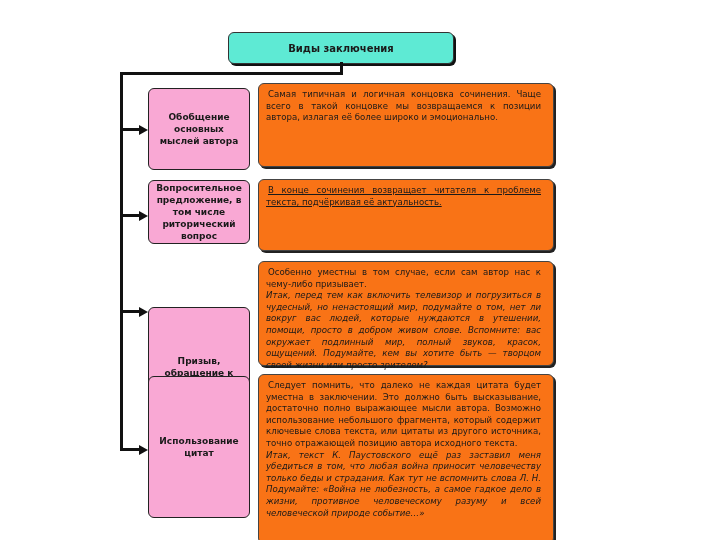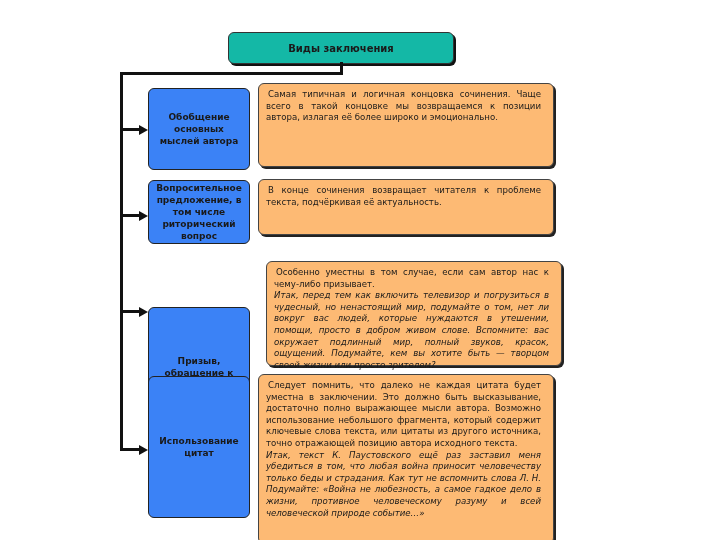--- a/index.html
+++ b/index.html
@@ -2,40 +2,40 @@
 <html><head>
   <meta charset="utf-8">
   <style>
     html, body { margin: 0; padding: 0; }
     body {
       width: 720px; height: 540px; background: #ffffff; position: relative; overflow: hidden;
       font-family: "DejaVu Sans", sans-serif; color: #1a1a1a;
     }
     .title-box {
       position: absolute; left: 228px; top: 32px; width: 224px; height: 30px;
-      border: 1px solid #333; border-radius: 6px; background: #14b8a6;
+      border: 1px solid #333; border-radius: 6px; background: #5eead4;
       box-shadow: 2px 2px 0 #111;
       display: flex; align-items: center; justify-content: center;
       font-weight: bold; font-size: 10px;
     }
     .line { position: absolute; background: #111; }
     .arrowhead {
       position: absolute; width: 0; height: 0;
       border-top: 5px solid transparent; border-bottom: 5px solid transparent;
       border-left: 9px solid #111;
     }
     .label-box {
       position: absolute; left: 148px; width: 102px;
-      border: 1.5px solid #222; border-radius: 6px; background: #3b82f6;
+      border: 1.5px solid #222; border-radius: 6px; background: #f9a8d4;
       display: flex; align-items: center; justify-content: center; text-align: center;
       font-weight: bold; font-size: 9px; line-height: 12px; padding: 0 4px; box-sizing: border-box;
     }
     .text-box {
       position: absolute; left: 258px; width: 296px;
-      border: 1px solid #444; border-radius: 6px; background: #fdba74;
+      border: 1px solid #444; border-radius: 6px; background: #f97316;
       box-shadow: 2px 2px 0 #222;
       font-size: 8.6px; line-height: 11.6px; padding: 5px 12px 4px 7px; box-sizing: border-box;
       text-align: justify;
     }
     .text-box .plain { display: block; text-indent: 2px; }
     .text-box .example { display: block; font-style: italic; }
   </style>
 </head>
 <body>
 
@@ -60,28 +60,28 @@
 <div class="label-box" style="top:88px; height:82px;">
   <span>Обобщение основных мыслей автора</span>
 </div>
 <div class="text-box" style="top:83px; height:84px;">
   <span class="plain">Самая типичная и логичная концовка сочинения. Чаще всего в такой концовке мы возвращаемся к позиции автора, излагая её более широко и эмоционально.</span>
 </div>
 
 <div class="label-box" style="top:180px; height:64px;">
   <span>Вопросительное предложение, в том числе риторический вопрос</span>
 </div>
-<div class="text-box" style="top:179px; height:56px;">
+<div class="text-box" style="top:179px; height:72px;text-decoration:underline;">
   <span class="plain">В конце сочинения возвращает читателя к проблеме текста, подчёркивая её актуальность.</span>
 </div>
 
 <div class="label-box" style="top:279px; height:132px;margin-top:28px;">
   <span>Призыв, обращение к читателю</span>
 </div>
-<div class="text-box" style="top:261px; height:105px;margin-left:8px;">
+<div class="text-box" style="top:261px; height:105px;">
   <span class="plain">Особенно уместны в том случае, если сам автор нас к чему-либо призывает.</span>
   <span class="example">Итак, перед тем как включить телевизор и погрузиться в чудесный, но ненастоящий мир, подумайте о том, нет ли вокруг вас людей, которые нуждаются в утешении, помощи, просто в добром живом слове. Вспомните: вас окружает подлинный мир, полный звуков, красок, ощущений. Подумайте, кем вы хотите быть — творцом своей жизни или просто зрителем?</span>
 </div>
 
 <div class="label-box" style="top:376px; height:142px;text-align:center;">
   <span>Использование цитат</span>
 </div>
 <div class="text-box" style="top:374px; height:170px;">
   <span class="plain">Следует помнить, что далеко не каждая цитата будет уместна в заключении. Это должно быть высказывание, достаточно полно выражающее мысли автора. Возможно использование небольшого фрагмента, который содержит ключевые слова текста, или цитаты из другого источника, точно отражающей позицию автора исходного текста.</span>
   <span class="example">Итак, текст К. Паустовского ещё раз заставил меня убедиться в том, что любая война приносит человечеству только беды и страдания. Как тут не вспомнить слова Л. Н. Подумайте: «Война не любезность, а самое гадкое дело в жизни, противное человеческому разуму и всей человеческой природе событие…»</span>

